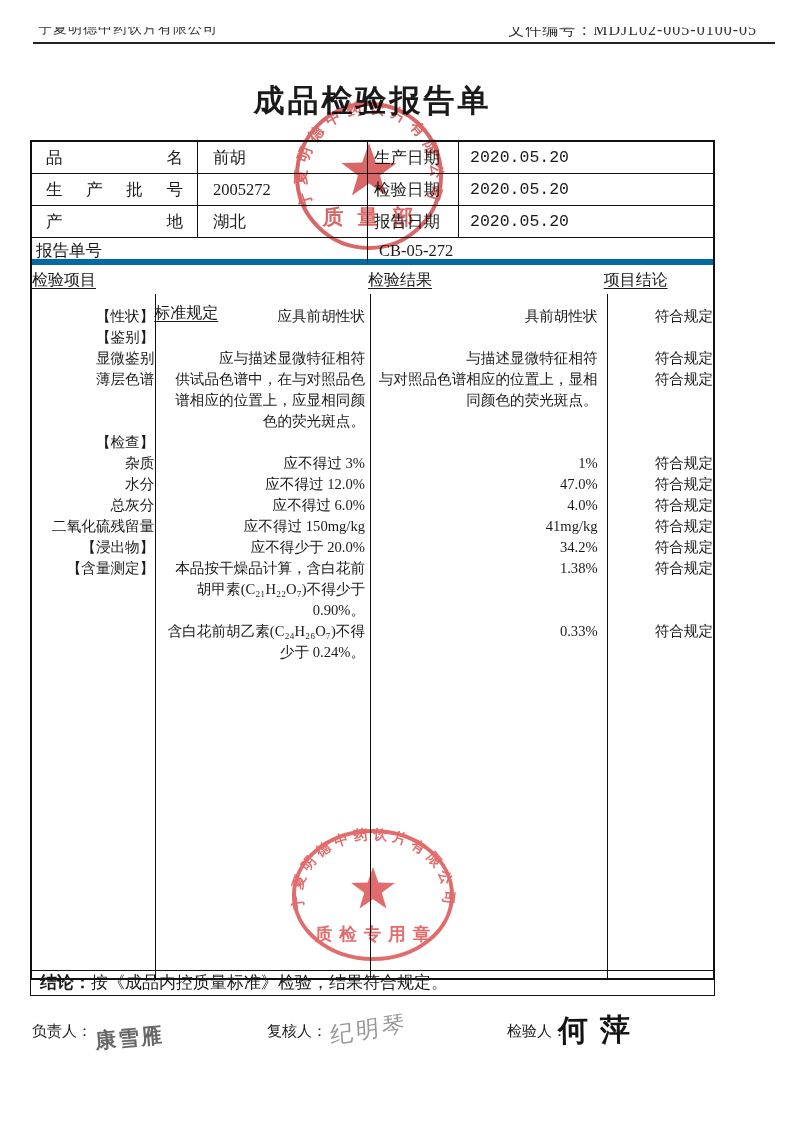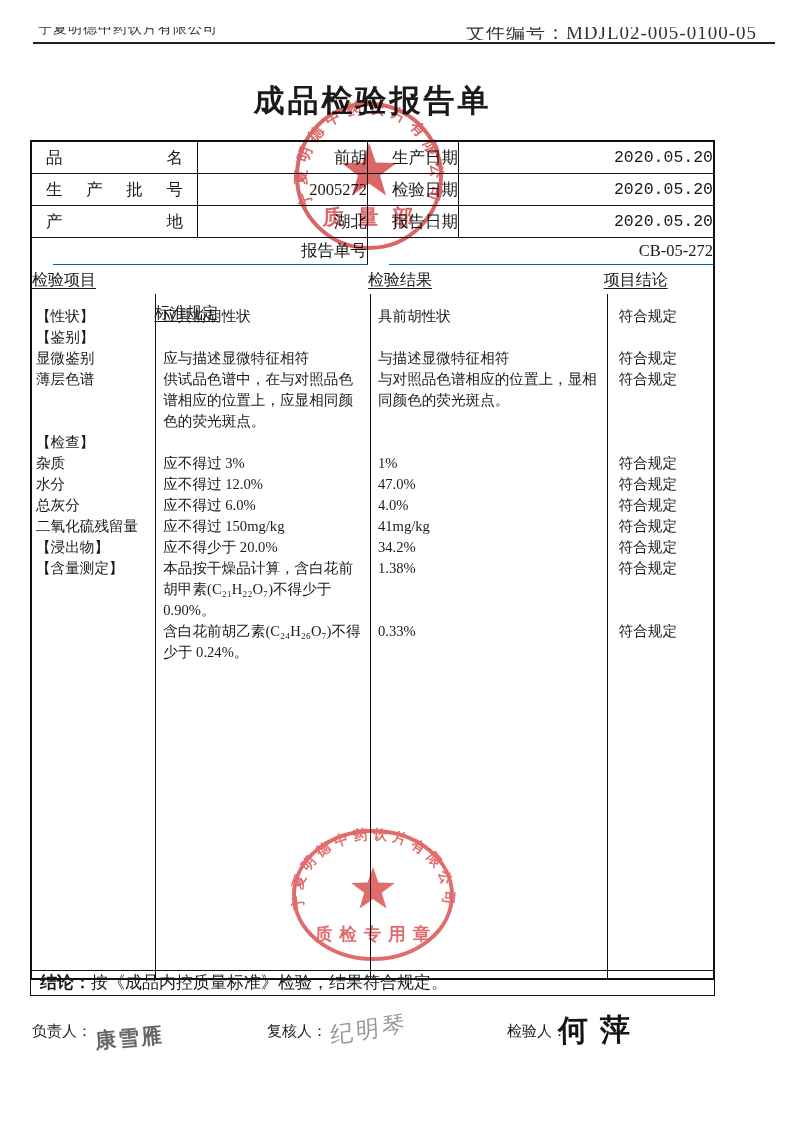--- a/index.html
+++ b/index.html
@@ -6,48 +6,48 @@
   .page{position:relative;width:800px;height:1131px;background:#fff;overflow:hidden;
         font-family:"Liberation Serif","DejaVu Serif",serif;color:#1a1a1a;}
 
   
   .top-header{position:absolute;left:33px;top:0;width:742px;height:42px;
               border-bottom:2.5px solid #222;}
   .clip{position:absolute;bottom:2px;height:13px;overflow:hidden;}
   .clip>span{display:block;margin-top:-7px;font-size:14px;letter-spacing:1px;color:#333;white-space:nowrap;}
   .clip.left{left:5px;}
   .clip.right{right:18px;}
-  .clip.right>span{font-size:19px;}
+  .clip.right>span{font-size:16px;}
 
   .title{position:absolute;left:30px;top:80px;width:685px;text-align:center;
          font-size:31px;font-weight:700;letter-spacing:3px;}
 
   
   .doc-table{position:absolute;left:30px;top:140px;width:685px;border:2px solid #111;box-sizing:border-box;}
 
   .info-grid{display:grid;grid-template-columns:166px 170px 91px 1fr;font-size:16.5px;}
-  .ig{box-sizing:border-box;border-bottom:1px solid #111;height:32px;line-height:31px;white-space:nowrap;overflow:hidden;text-align:right;}
+  .ig{box-sizing:border-box;border-bottom:1px solid #111;height:32px;line-height:31px;white-space:nowrap;overflow:hidden;}
   .ig.lab1{border-right:1px solid #111;padding:0 14px;text-align:justify;text-align-last:justify;}
   .ig.val1{border-right:1px solid #111;padding-left:15px;}
   .ig.lab2{border-right:1px solid #111;padding-left:6px;}
   .ig.val2{padding-left:11px;font-family:Liberation Mono, monospace;}
   .report-row{display:grid;grid-template-columns:336px 1fr;font-size:16.5px;}
   .report-row .ig.rlab{border-right:1px solid #111;padding-left:4px;}
   .report-row .ig.rval{padding-left:11px;}
-  .report-row .ig{height:27px;line-height:26px;border-bottom:1px solid #0369a1;margin-left:21px;}
+  .report-row .ig{height:27px;line-height:26px;border-bottom:6px solid #0369a1;}
 
   .insp-header{display:flex;height:29px;line-height:29px;font-size:16px;}
   .ih{text-align:left;}
   .ih span{text-decoration:underline;text-underline-offset:3px;}
   .ih.h1{width:123px;}.ih.h2{width:215px;margin-top:33px;}.ih.h3{width:237px;}.ih.h4{width:110px;}
 
   .insp-body{position:relative;height:684px;padding-top:12px;box-sizing:border-box;font-size:14.6px;}
   .vline{position:absolute;top:0;bottom:0;width:1px;background:#111;}
   .vl1{left:123px;}.vl2{left:338px;}.vl3{left:575px;}
-  .irow{display:flex;line-height:21px;}
+  .irow{display:flex;line-height:21px;text-align:right;}
   .irow .c1{width:123px;box-sizing:border-box;padding-left:4px;}
   .irow .c2{width:215px;box-sizing:border-box;padding:0 3px 0 9px;}
   .irow .c3{width:237px;box-sizing:border-box;padding:0 6px 0 10px;}
   .irow .c4{width:110px;box-sizing:border-box;padding-left:15px;}
 
   .conclusion-box{position:absolute;left:30px;top:970px;width:685px;height:26px;
                   border:1.5px solid #111;box-sizing:border-box;line-height:23px;
                   padding-left:9px;font-size:17px;white-space:nowrap;}
   .conclusion-box .lab{font-weight:700;}
 

